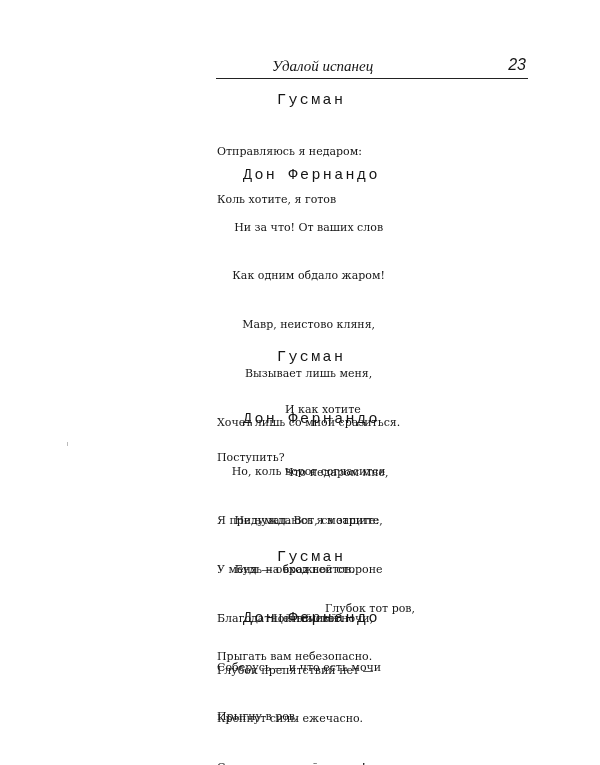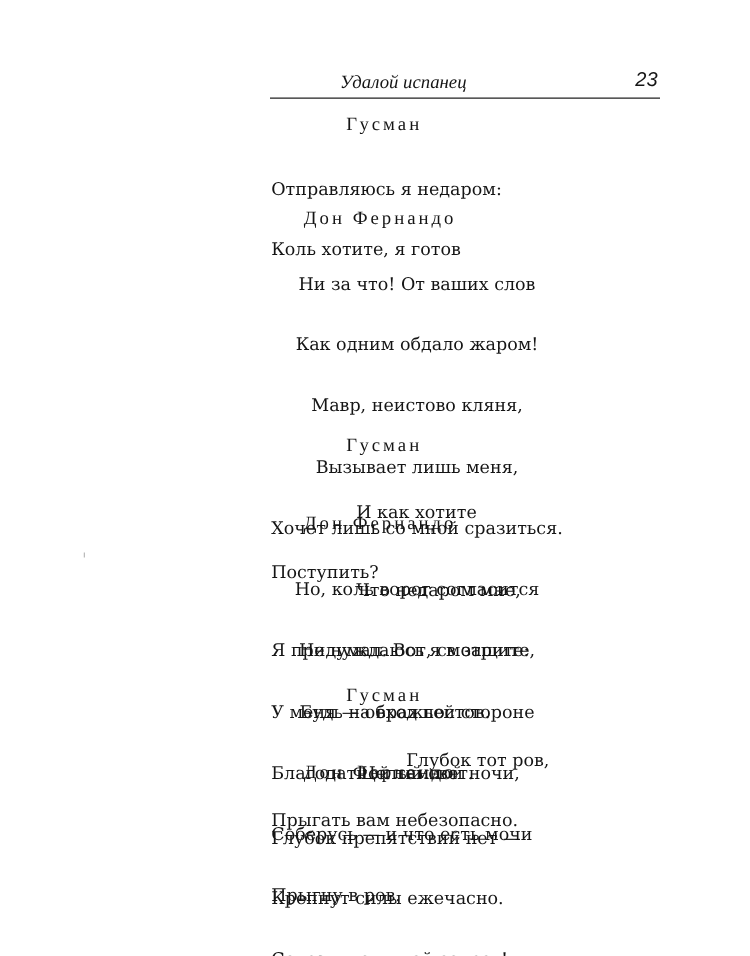--- a/index.html
+++ b/index.html
@@ -14,24 +14,24 @@
     .running-title {
       position: absolute; left: 56px; top: 0px; font-style: italic; font-size: 15px;
       font-family: "Liberation Serif", serif;
     }
     .page-number {
       position: absolute; right: 2px; top: -2px; font-style: italic; font-size: 16px;
       font-family: Liberation Sans, sans-serif;
     }
     .speaker {
       position: absolute; font-size: 15px; letter-spacing: 2.4px;
-      font-family: Liberation Serif, serif;
+      font-family: Liberation Mono, monospace;
     }
     .verse {
-      position: absolute; left: 217px; font-size: 14px; line-height: 16.3px;
+      position: absolute; left: 217px; font-size: 11px; line-height: 16.3px;
       font-family: "DejaVu Serif", serif; white-space: pre;
     }
     .line { display: block; height: 16.3px; }
     .stray-mark {
       position: absolute; left: 67px; top: 442px; width: 1px; height: 4px; background: #bbb;
     }
   </style>
 </head>
 <body>
 

